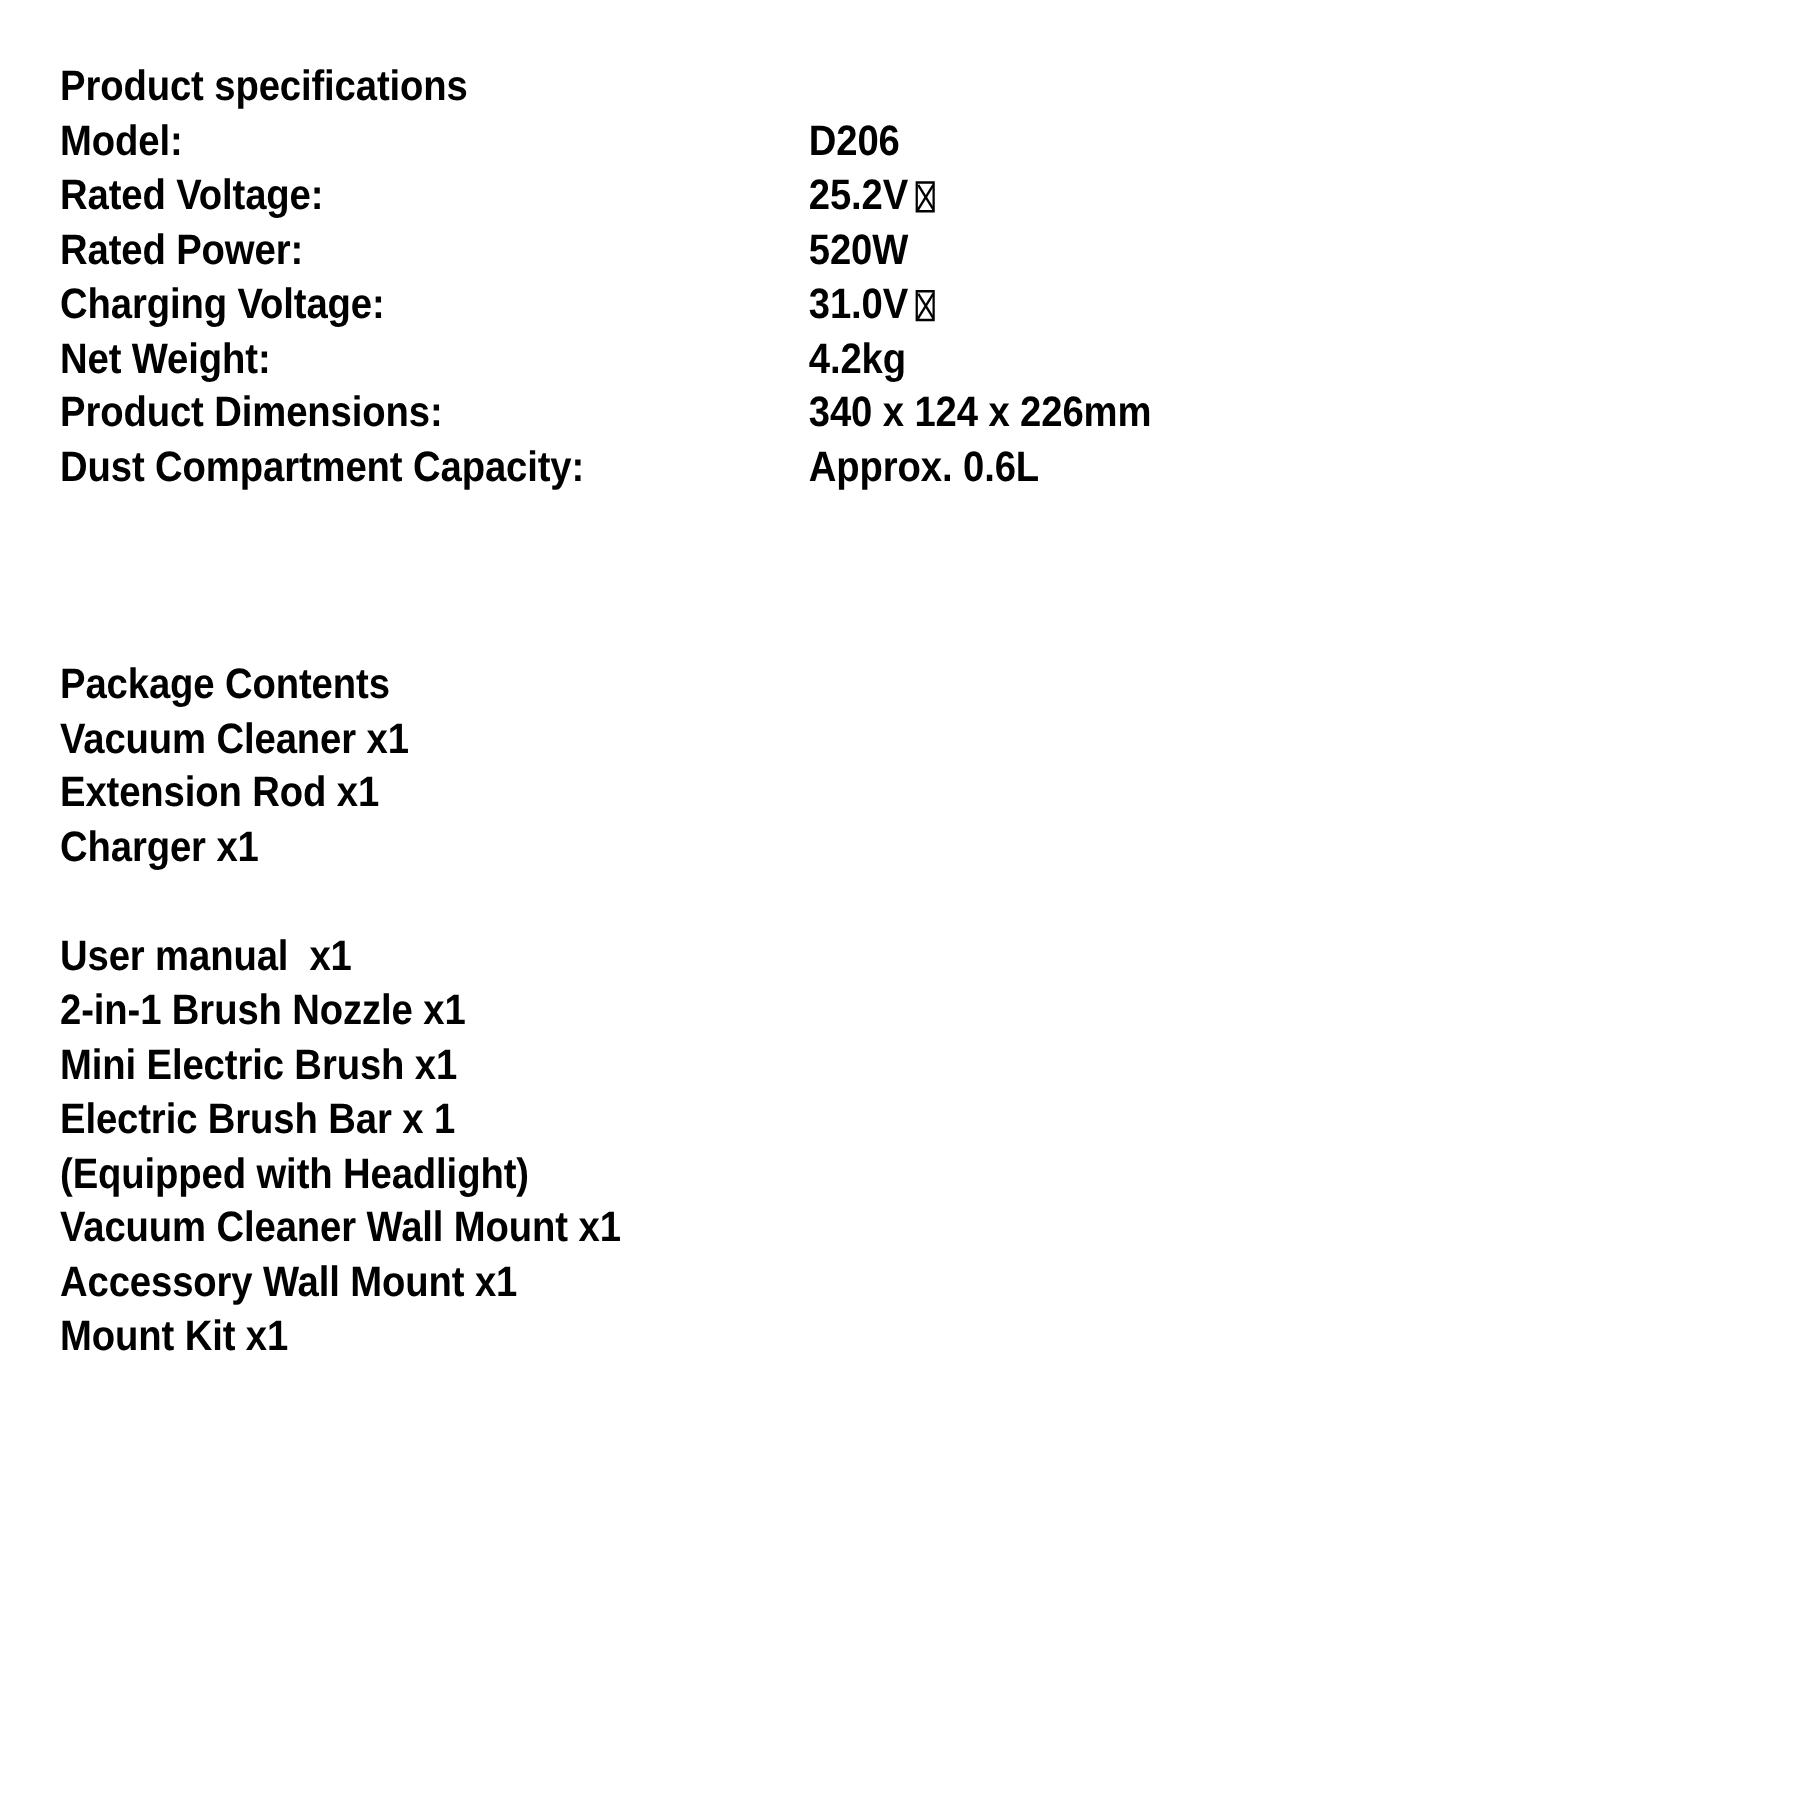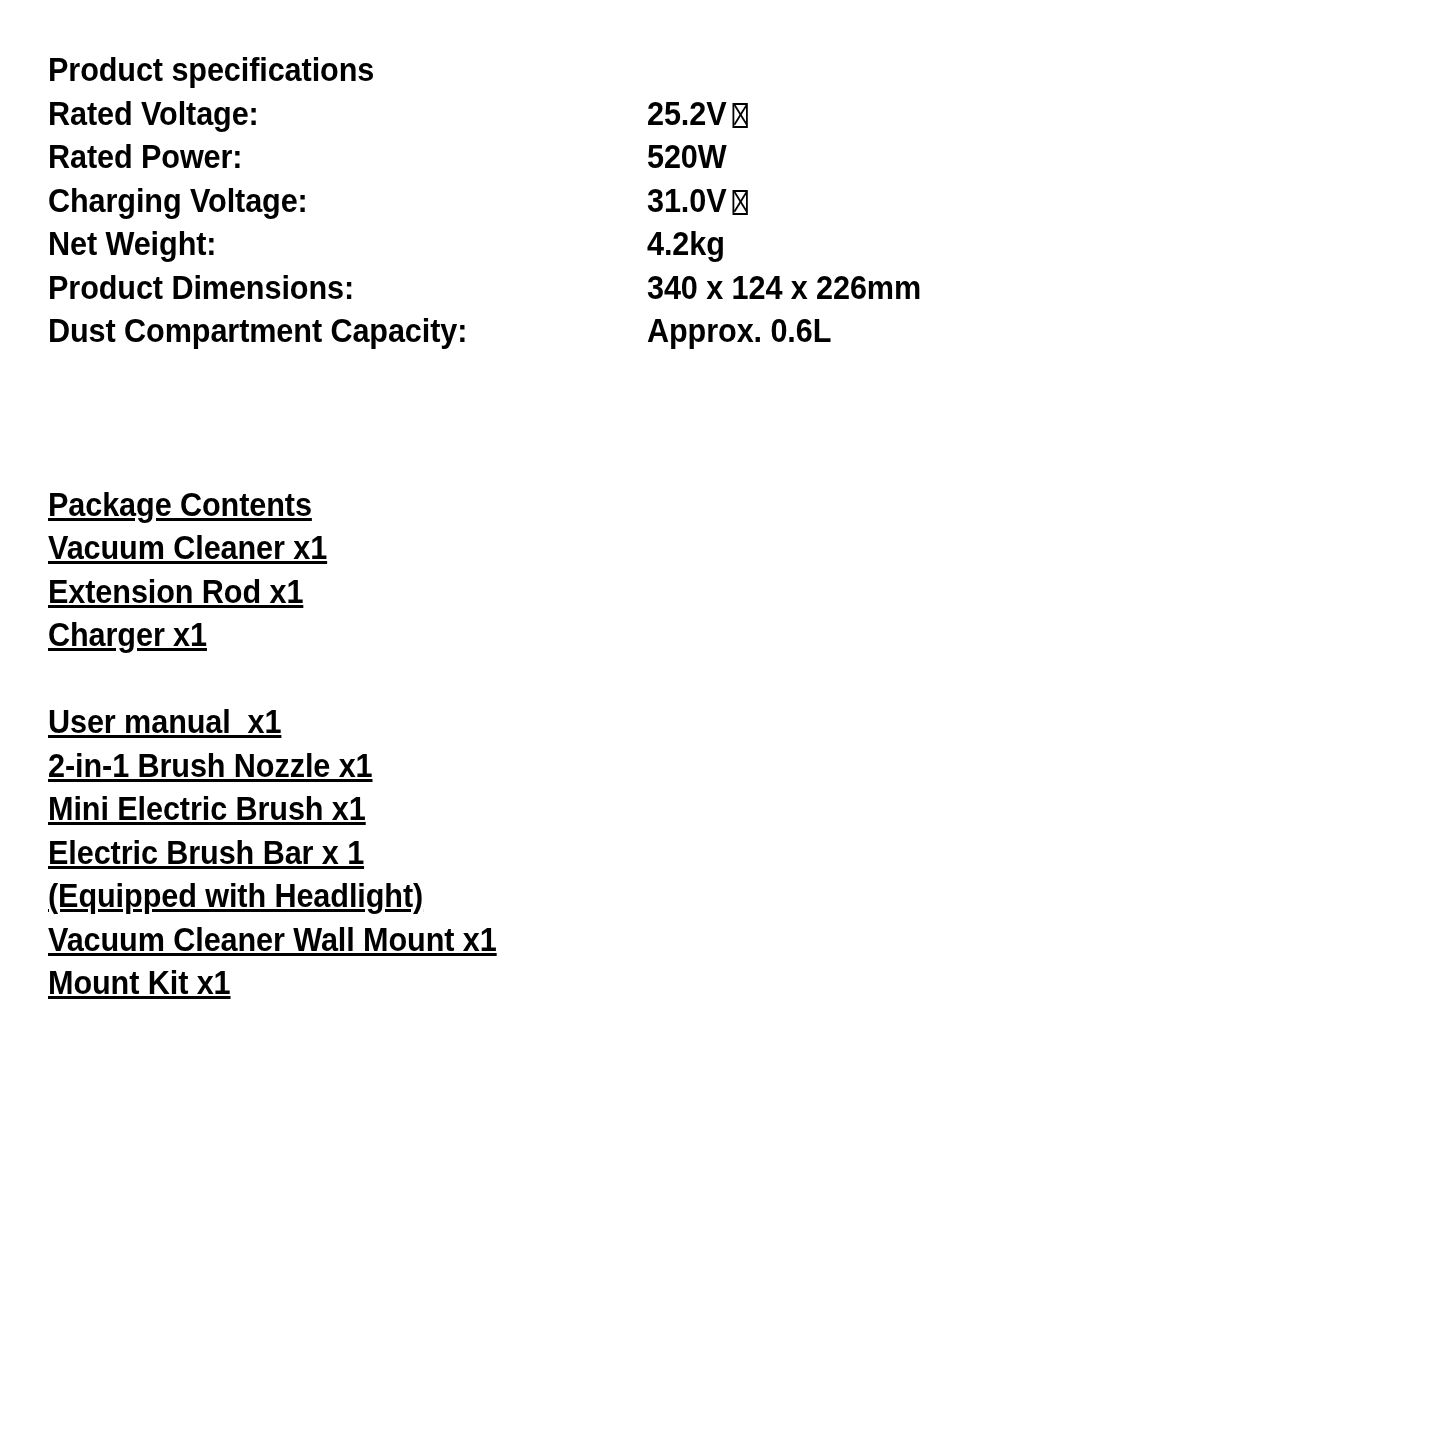--- a/index.html
+++ b/index.html
@@ -65,21 +65,21 @@
     left: 599px;   
     top: 0;
   }
 
   
   .gap-lines-3 { height: 130px; }
   .gap-lines-1 { height: 43.5px; }
 
   
   .contents-section { margin: 0; padding: 0; }
-  .contents-line { height: 43.5px; text-decoration: underline; }
+  .contents-line { height: 43.5px; }
 
   
   .tofu {
     display: inline-block;
     position: relative;
     width: 17px;
     height: 25px;
     border: 2.5px solid #000;
     box-sizing: border-box;
     vertical-align: -3px;
@@ -107,20 +107,24 @@
 <div class="page">
 
   <section class="spec-section">
 
     <div class="spec-heading">
       <div class="txt">Product specifications</div>
     </div>
 
     <div id="spec-rows">
         <div class="spec-row">
+          <div class="txt spec-label">Model:</div>
+          <div class="txt spec-value" style="left: 598.889px;"><span class="value-text">D206</span></div>
+        </div>
+        <div class="spec-row">
           <div class="txt spec-label">Rated Voltage:</div>
           <div class="txt spec-value" style="left: 598.889px;"><span class="value-text">25.2V</span><span class="tofu"></span></div>
         </div>
         <div class="spec-row">
           <div class="txt spec-label">Rated Power:</div>
           <div class="txt spec-value" style="left: 598.889px;"><span class="value-text">520W</span></div>
         </div>
         <div class="spec-row">
           <div class="txt spec-label">Charging Voltage:</div>
           <div class="txt spec-value" style="left: 598.889px;"><span class="value-text">31.0V</span><span class="tofu"></span></div>
@@ -176,19 +180,22 @@
         <div class="contents-line">
           <div class="txt">Electric Brush Bar x 1</div>
         </div>
         <div class="contents-line">
           <div class="txt">(Equipped with Headlight)</div>
         </div>
         <div class="contents-line">
           <div class="txt">Vacuum Cleaner Wall Mount x1</div>
         </div>
         <div class="contents-line">
+          <div class="txt">Accessory Wall Mount x1</div>
+        </div>
+        <div class="contents-line">
           <div class="txt">Mount Kit x1</div>
         </div>
       </div>
 
   </section>
 
 </div>
 
 </body></html>

